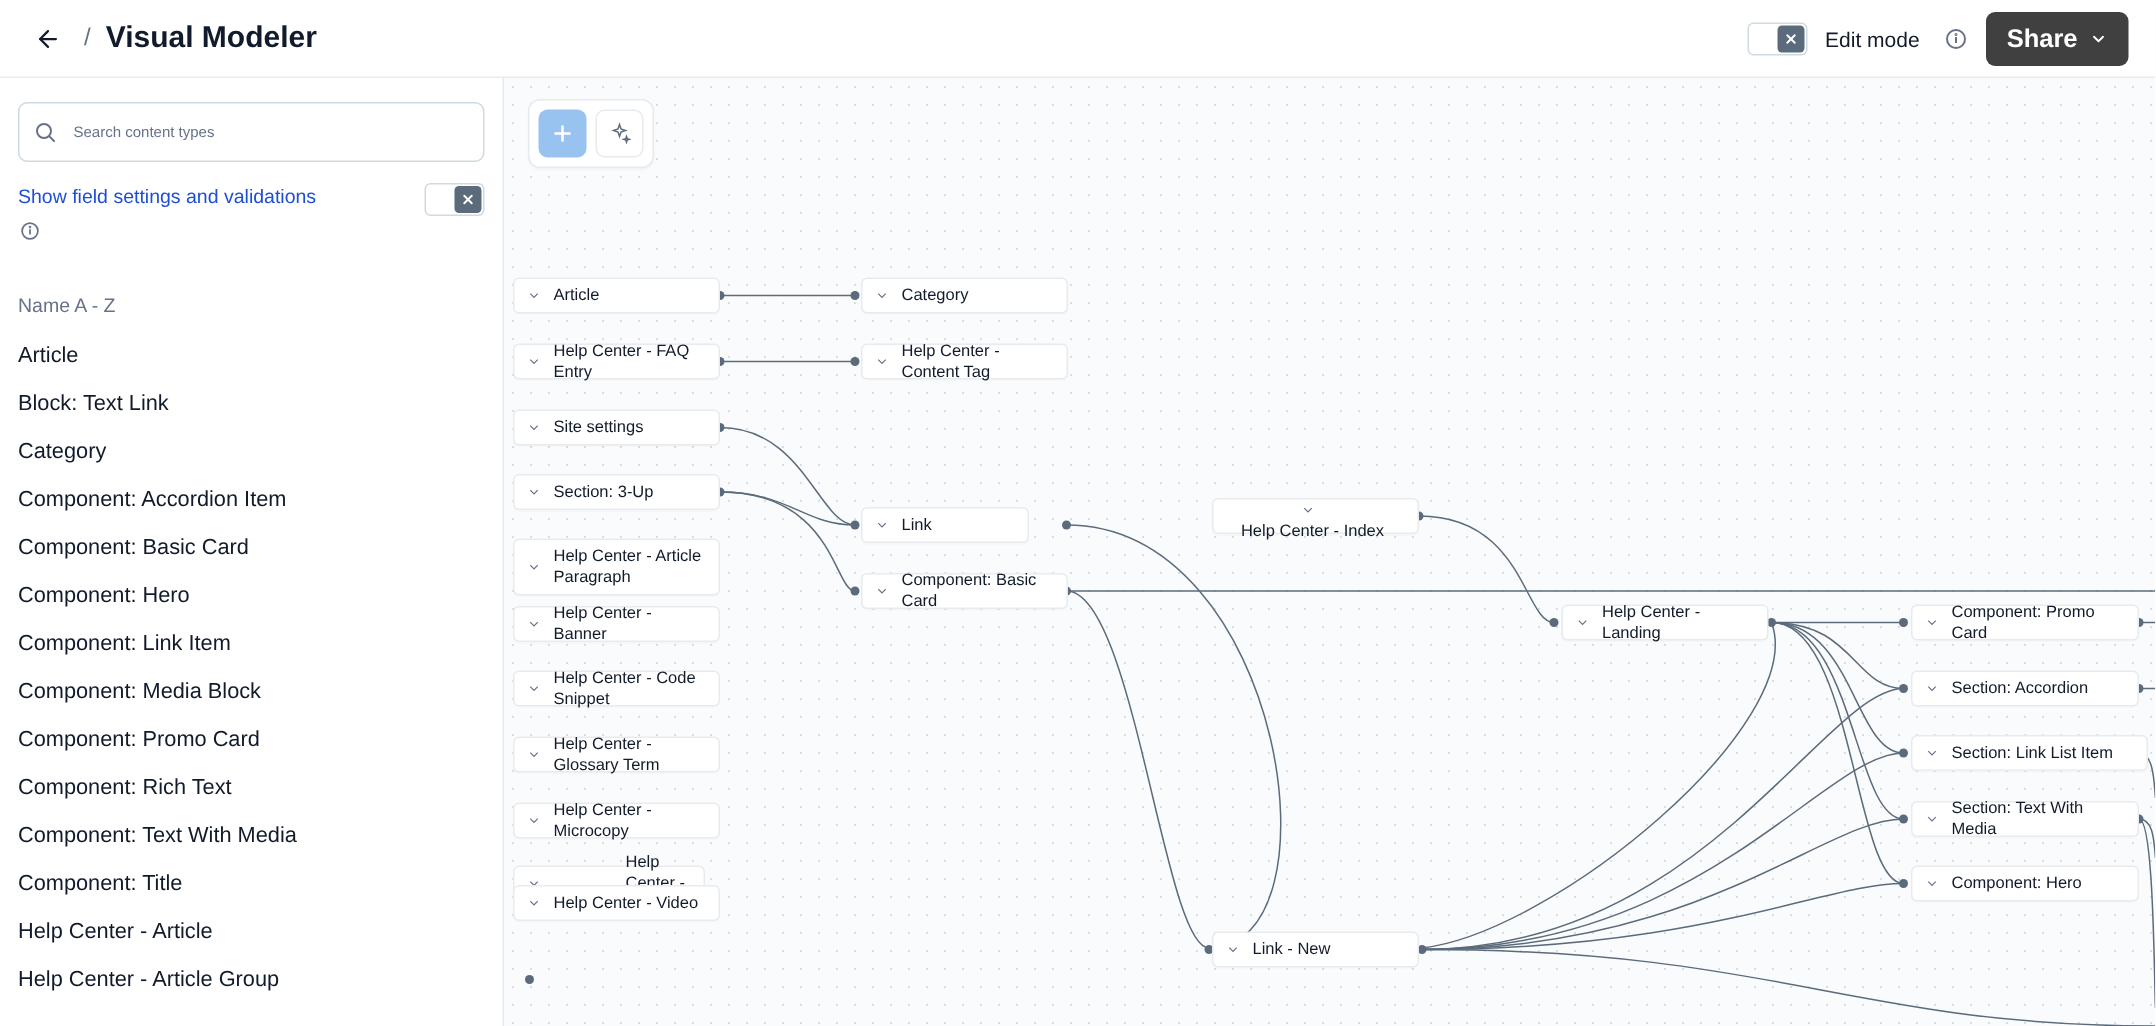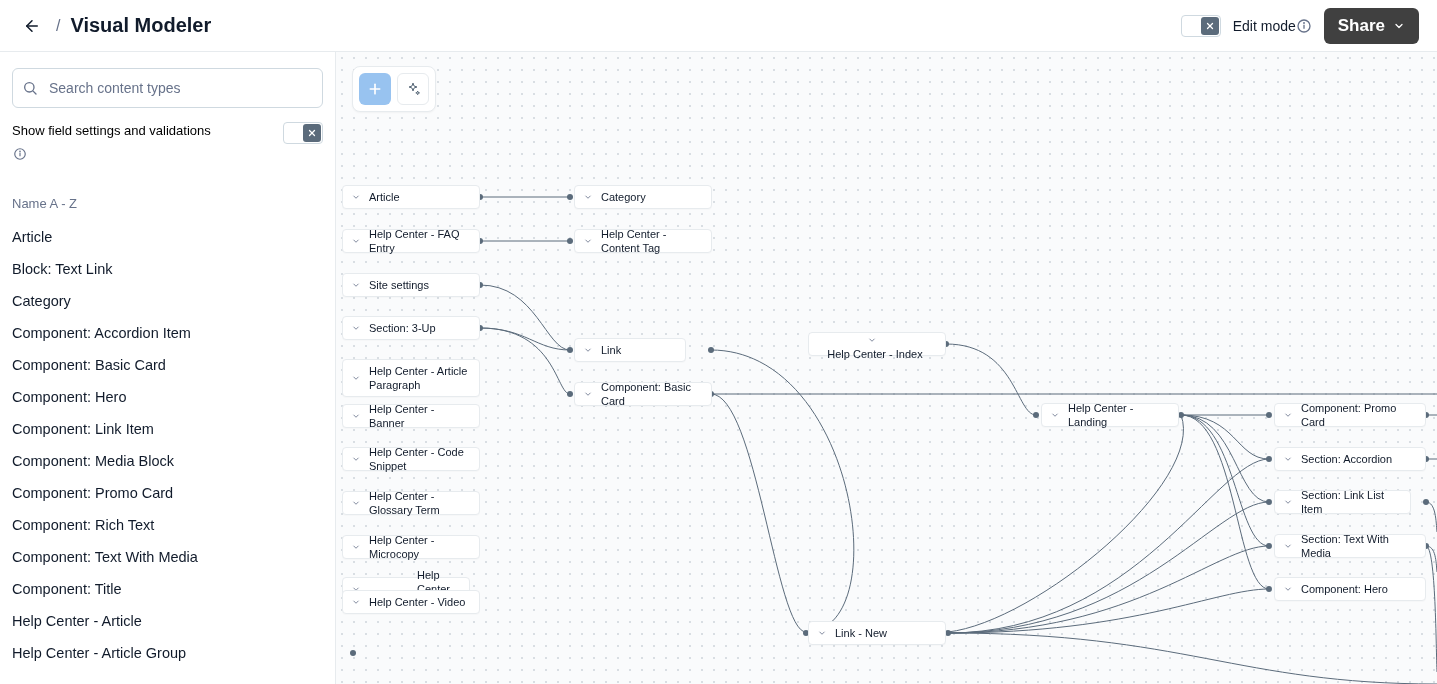--- a/index.html
+++ b/index.html
@@ -6,34 +6,34 @@
   html, body { width: 1437px; height: 684px; font-family: -apple-system, BlinkMacSystemFont, "Segoe UI", Helvetica, Arial, sans-serif; color: #111b2b; background: #fff; overflow: hidden; }
   .topbar { height: 52px; border-bottom: 1px solid #e7ebee; display: flex; align-items: center; padding: 0 18px; }
   .topbar-left { display: flex; align-items: center; gap: 10px; }
   .back-btn { width: 28px; height: 28px; display: flex; align-items: center; justify-content: center; border-radius: 6px; cursor: pointer; }
   .slash { color: #67728a; font-size: 16px; }
   .title { font-size: 20px; font-weight: 700; }
   .topbar-right { margin-left: auto; display: flex; align-items: center; gap: 12px; }
   .toggle { width: 40px; height: 22px; background: #fff; border: 1px solid #cfd9e0; border-radius: 4px; position: relative; cursor: pointer; display: inline-flex; }
   .toggle .knob { position: absolute; right: 1px; top: 1px; width: 18px; height: 18px; background: #5b6b7b; border-radius: 3px; display: flex; align-items: center; justify-content: center; }
   .toggle .knob svg { width: 10px; height: 10px; }
-  .edit-label { font-size: 14px; color: #111b2b; display: inline-flex; gap: 0; }
+  .edit-label { font-size: 14px; color: #111b2b; display: inline-flex; gap: 16px; }
   .info-icon { width: 16px; height: 16px; display: inline-flex; align-items: center; justify-content: center; }
   .share-btn { background: #404040; color: #fff; border: none; border-radius: 6px; padding: 8px 14px; font-size: 17px; font-weight: 600; display: inline-flex; align-items: center; gap: 8px; cursor: pointer; }
   .share-btn svg { width: 12px; height: 12px; }
 
   .main { display: flex; height: calc(684px - 52px); }
   .sidebar { width: 336px; border-right: 1px solid #e7ebee; padding: 16px 12px 0 12px; overflow: hidden; }
   .search { position: relative; }
-  .search input { width: 100%; height: 40px; border: 1px solid #cfd9e0; border-radius: 6px; padding: 0 12px 0 36px; font-size: 14px; color: #111b2b; }
+  .search input { width: 100%; height: 40px; border: 1px solid #cfd9e0; border-radius: 6px; padding: 0 12px 0 36px; font-size: 10px; color: #111b2b; }
   .search input::placeholder { color: #67728a; }
   .search .sicon { position: absolute; left: 10px; top: 50%; transform: translateY(-50%); width: 16px; height: 16px; color: #67728a; }
 
   .showfields { display: flex; align-items: flex-start; justify-content: space-between; margin-top: 14px; }
-  .showfields-text { font-size: 13px; line-height: 18px; color: #000000; max-width: 210px; display: flex; align-items: center; gap: 6px; flex-wrap: wrap; }
+  .showfields-text { font-size: 13px; line-height: 18px; color: #1d4ed8; max-width: 210px; display: flex; align-items: center; gap: 6px; flex-wrap: wrap; }
 
   .sort-label { margin-top: 34px; font-size: 13px; color: #67728a; }
   .ct-list { list-style: none; margin-top: 10px; display: flex; flex-direction: column; gap: 0; }
   .ct-list li { font-size: 14.5px; padding: 8px 0; cursor: pointer; }
 
   .canvas-wrap { flex: 1; position: relative; background-image: radial-gradient(#d9dee3 1px, transparent 1px); background-size: 12px 12px; background-position: 0 0; background-color: #fafbfc; overflow: hidden; }
   .canvas-toolbar { position: absolute; left: 16px; top: 14px; background: #fff; border: 1px solid #e7ebee; border-radius: 8px; padding: 6px; display: flex; gap: 6px; box-shadow: 0 1px 2px rgba(0,0,0,0.04); }
   .tb-btn { width: 32px; height: 32px; border-radius: 6px; display: flex; align-items: center; justify-content: center; cursor: pointer; }
   .tb-btn.primary { background: #98c3f0; }
   .tb-btn.secondary { background: #fff; border: 1px solid #e7ebee; }
@@ -384,21 +384,21 @@
         <span class="node-label">Component: Promo Card</span>
       </div>
     <div class="node" style="left:938px; top:395px; width:152px;">
         <span class="chev">
           <svg width="10" height="10" viewBox="0 0 24 24" fill="none" stroke="#67728a" stroke-width="2">
             <polyline points="6 9 12 15 18 9"></polyline>
           </svg>
         </span>
         <span class="node-label">Section: Accordion</span>
       </div>
-    <div class="node" style="left:938px; top:438px; width:137px;">
+    <div class="node" style="left:938px; top:438px; width:158px;">
         <span class="chev">
           <svg width="10" height="10" viewBox="0 0 24 24" fill="none" stroke="#67728a" stroke-width="2">
             <polyline points="6 9 12 15 18 9"></polyline>
           </svg>
         </span>
         <span class="node-label">Section: Link List Item</span>
       </div>
     <div class="node" style="left:938px; top:482px; width:152px;">
         <span class="chev">
           <svg width="10" height="10" viewBox="0 0 24 24" fill="none" stroke="#67728a" stroke-width="2">

